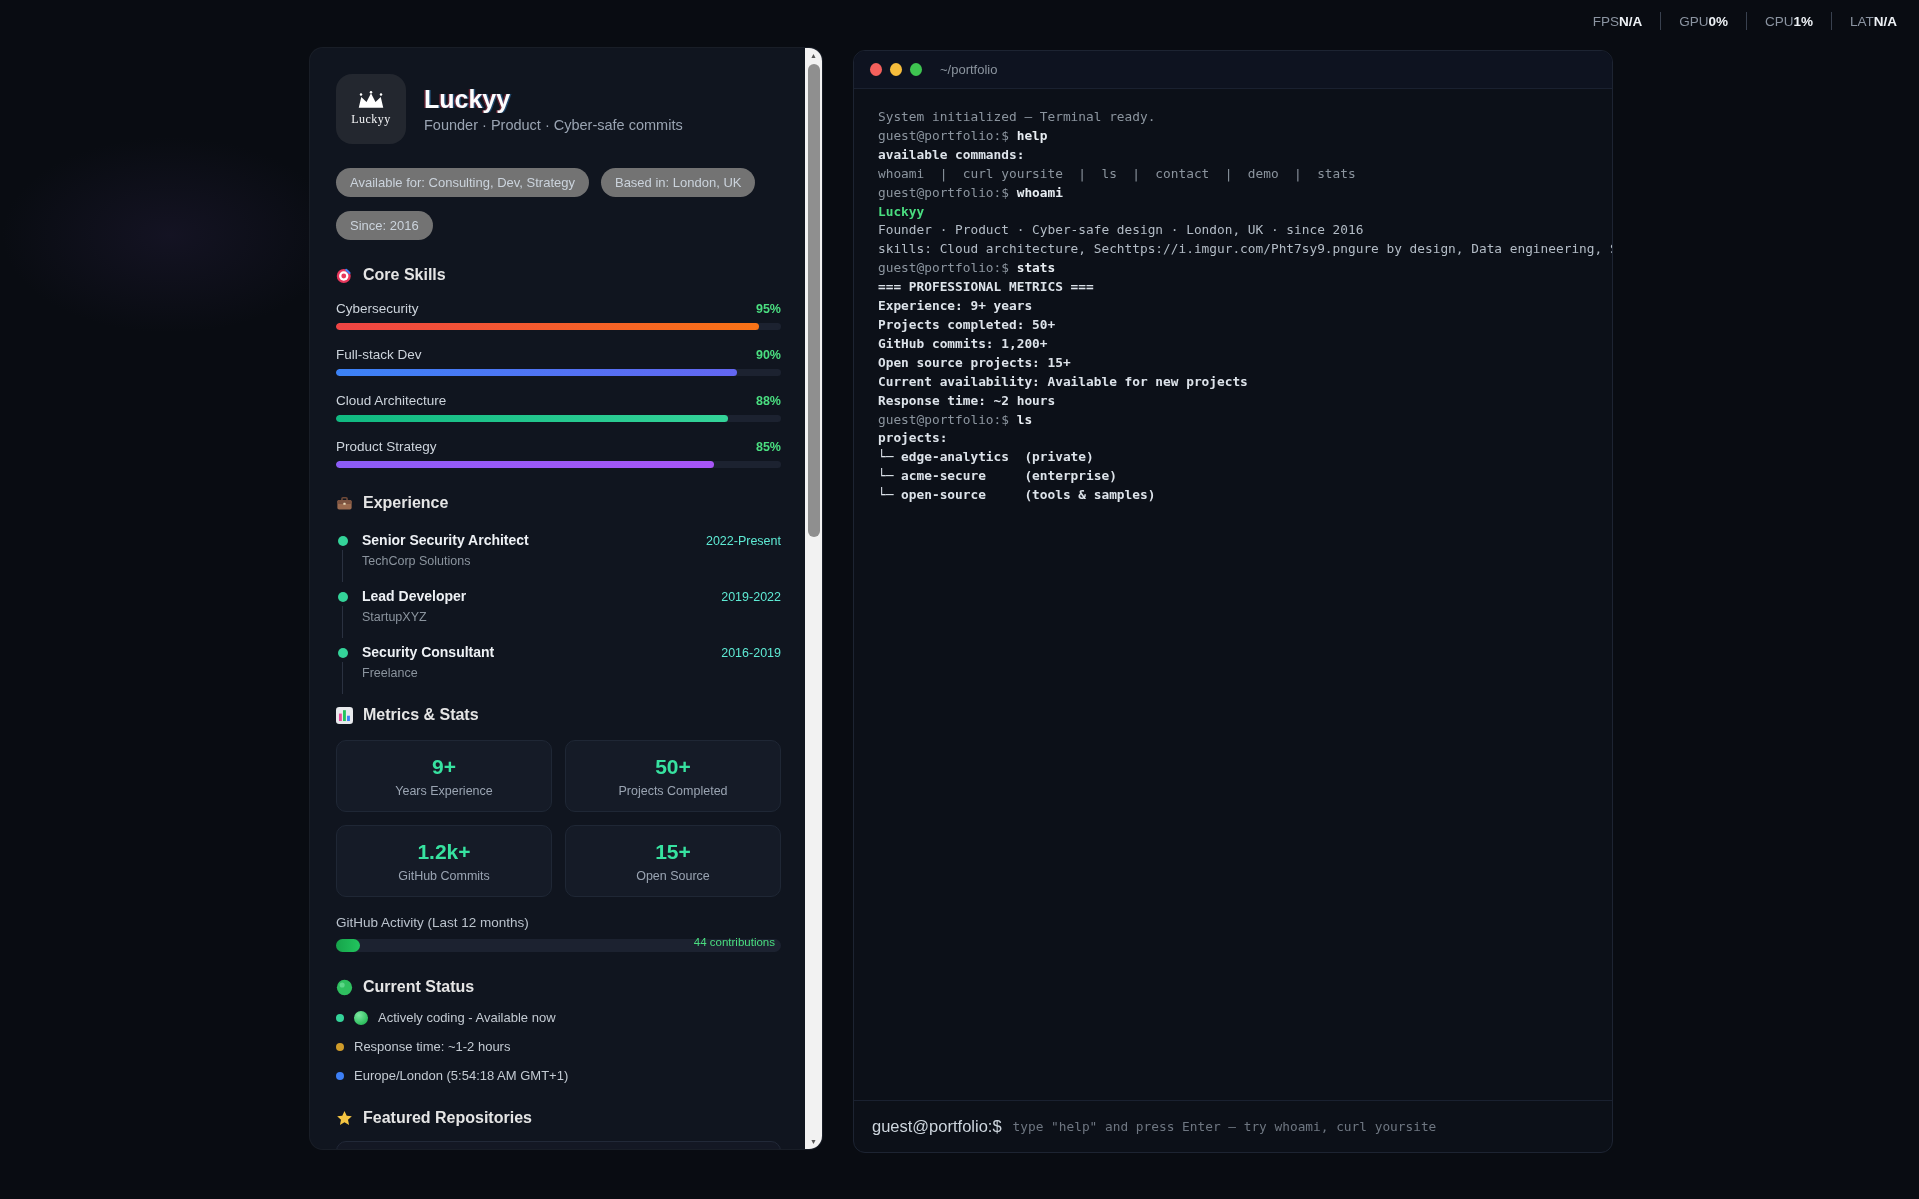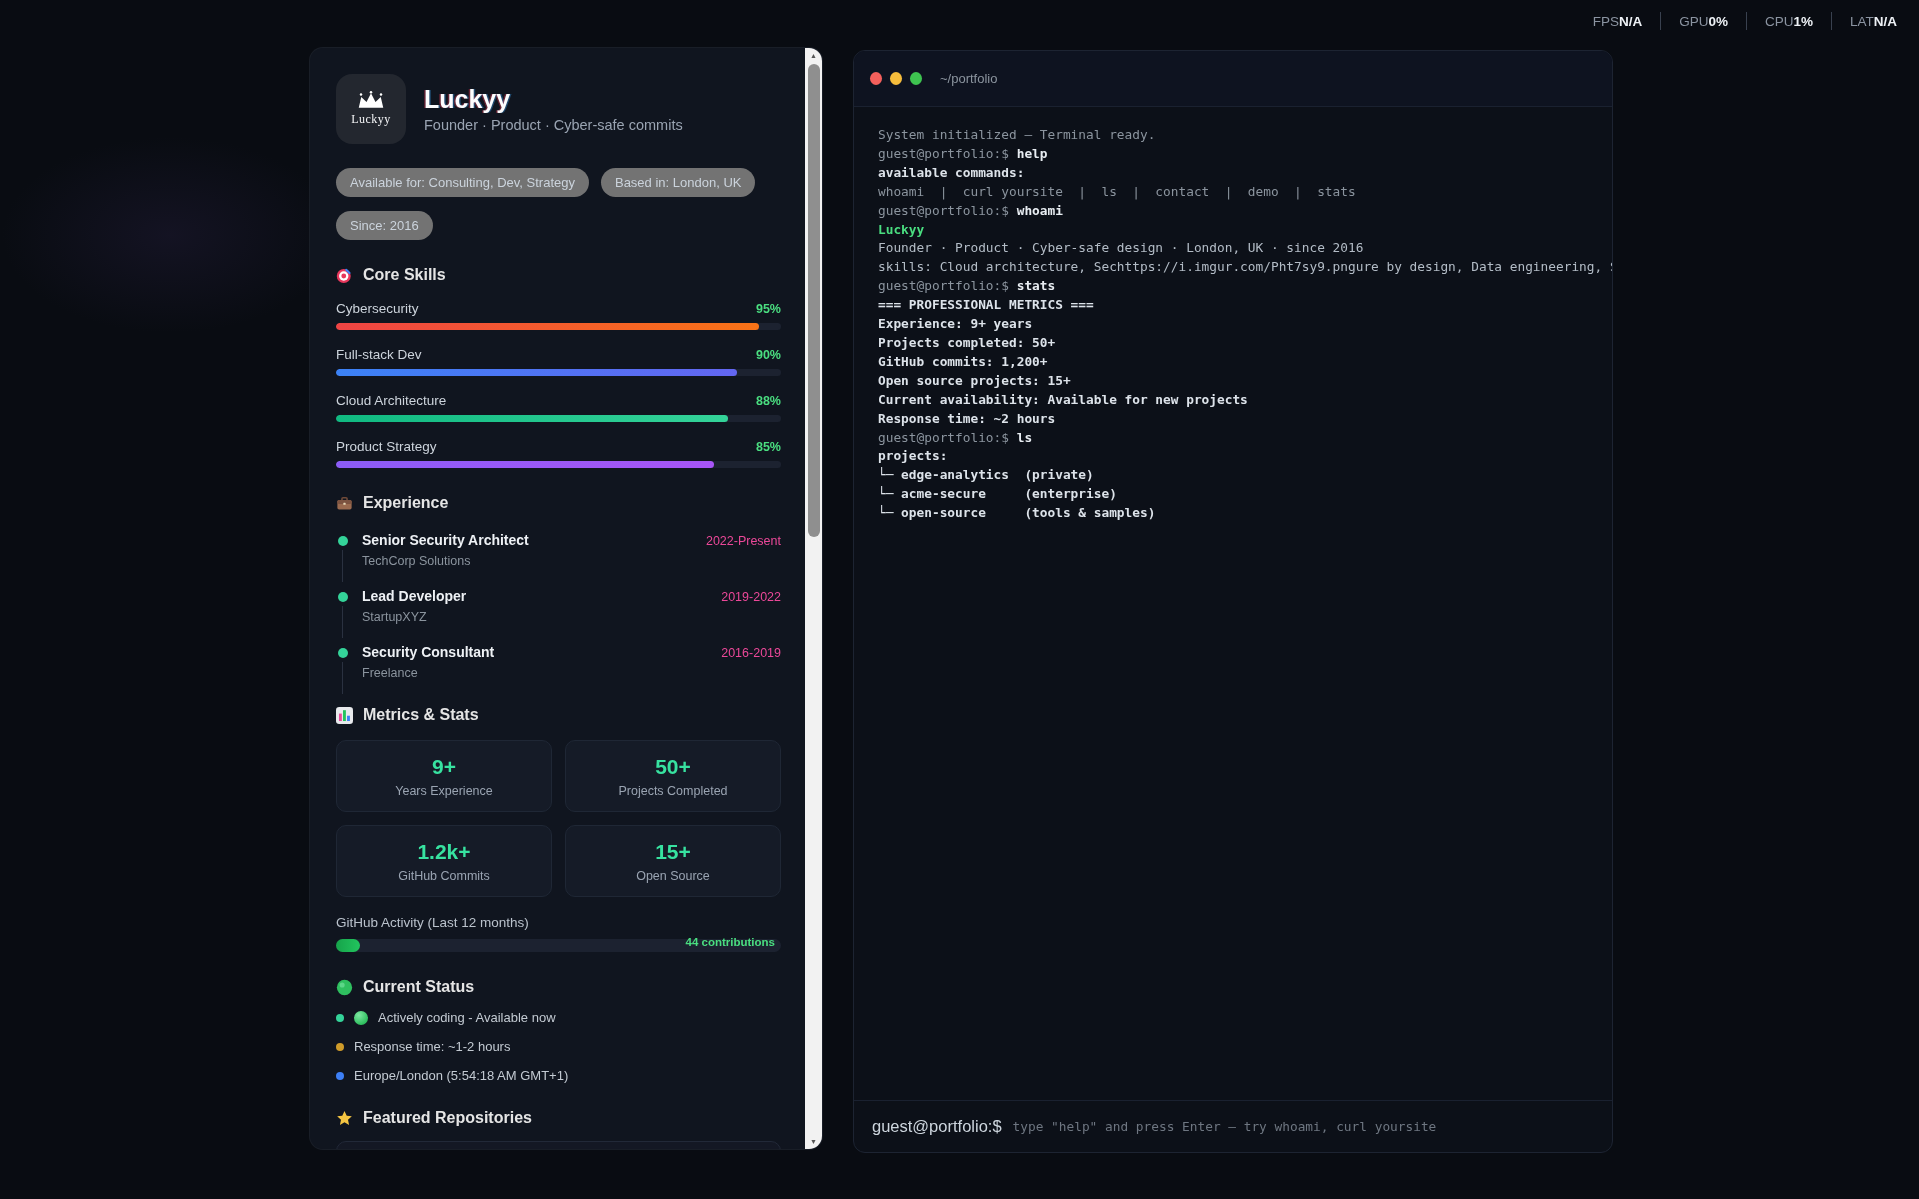--- a/index.html
+++ b/index.html
@@ -59,36 +59,36 @@
   .skill-percent { font-size:12.5px; font-weight:bold; color:#4ade80; }
   .skill-track { height:7px; border-radius:4px; background:#1c2230; overflow:hidden; }
   .skill-fill { height:100%; border-radius:4px; }
 
   
   .exp-item { position:relative; padding-left:26px; margin-top:20px; }
   .exp-dot { position:absolute; left:2px; top:4px; width:10px; height:10px; border-radius:50%; background:#34d399; }
   .exp-line { position:absolute; left:6px; top:18px; bottom:-14px; width:1px; background:#2a3140; }
   .exp-head { display:flex; justify-content:space-between; align-items:baseline; }
   .exp-title { font-size:14px; font-weight:bold; color:#eef1f5; }
-  .exp-period { font-size:12.5px; color:#ec4899; }
+  .exp-period { font-size:12.5px; color:#5eead4; }
   .exp-company { font-size:12.5px; color:#8b949e; margin-top:6px; }
 
   
   .stats-grid { display:grid; grid-template-columns:1fr 1fr; gap:13px; margin-top:16px; }
   .stat-card {
     background:#151b27; border:1px solid #1f2735; border-radius:10px;
     padding:14px 10px 13px; text-align:center;
   }
   .stat-value { font-size:21px; font-weight:bold; color:#37e2a0; }
   .stat-label { font-size:12.5px; color:#9aa4b2; margin-top:5px; }
   .activity-label { font-size:13.5px; color:#bac2cc; margin-top:18px; }
   .activity-bar { position:relative; margin-top:9px; height:13px; border-radius:7px; background:#1c2230; }
   .activity-fill { position:absolute; left:0; top:0; bottom:0; border-radius:7px;
     background:linear-gradient(90deg,#16a34a,#22c55e); }
-  .contributions-label { position:absolute; right:6px; top:-3px; font-size:11.5px; font-weight:bold; color:#4ade80; }
+  .contributions-label { position:absolute; right:6px; top:-3px; font-size:11.5px; font-weight:normal; color:#4ade80; }
 
   
   .status-item { display:flex; align-items:center; gap:10px; margin-top:14px; font-size:13px; color:#c3cad2; }
   .status-dot { width:8px; height:8px; border-radius:50%; flex-shrink:0; }
   .status-bigdot { width:14px; height:14px; border-radius:50%; flex-shrink:0;
     background:radial-gradient(circle at 35% 30%, #7ee8a2, #2fbf5f 70%); }
 
   
   .repo-card {
     background:#141824; border:1px solid #222938; border-radius:10px;
@@ -103,21 +103,21 @@
   .scrollbar-thumb { position:absolute; left:2.5px; width:12px; top:16px; height:43%;
     background:#8f8f8f; border-radius:7px; }
 
   
   .terminal {
     position:absolute; left:853px; top:50px; width:760px; height:1103px;
     background:#0c1018; border:1px solid #1d2432; border-radius:12px;
     display:flex; flex-direction:column; overflow:hidden;
   }
   .terminal-header {
-    height:56px; flex-shrink:0; display:flex; align-items:center; gap:8px;
+    height:38px; flex-shrink:0; display:flex; align-items:center; gap:8px;
     padding:0 16px; border-bottom:1px solid #1a2130; background:#0e1320;
   }
   .tl { width:12px; height:13px; border-radius:50%; }
   .tl-close { background:#f4605c; } .tl-min { background:#f6bd3c; } .tl-max { background:#3ec450; }
   .terminal-title { margin-left:10px; color:#8b949e; font-size:13px; }
   .terminal-body {
     flex:1; padding:19px 24px; font-family:"DejaVu Sans Mono", monospace;
     font-size:12.8px; line-height:18.9px; white-space:pre; overflow:hidden;
   }
   .t-dim   { color:#8b949e; }

